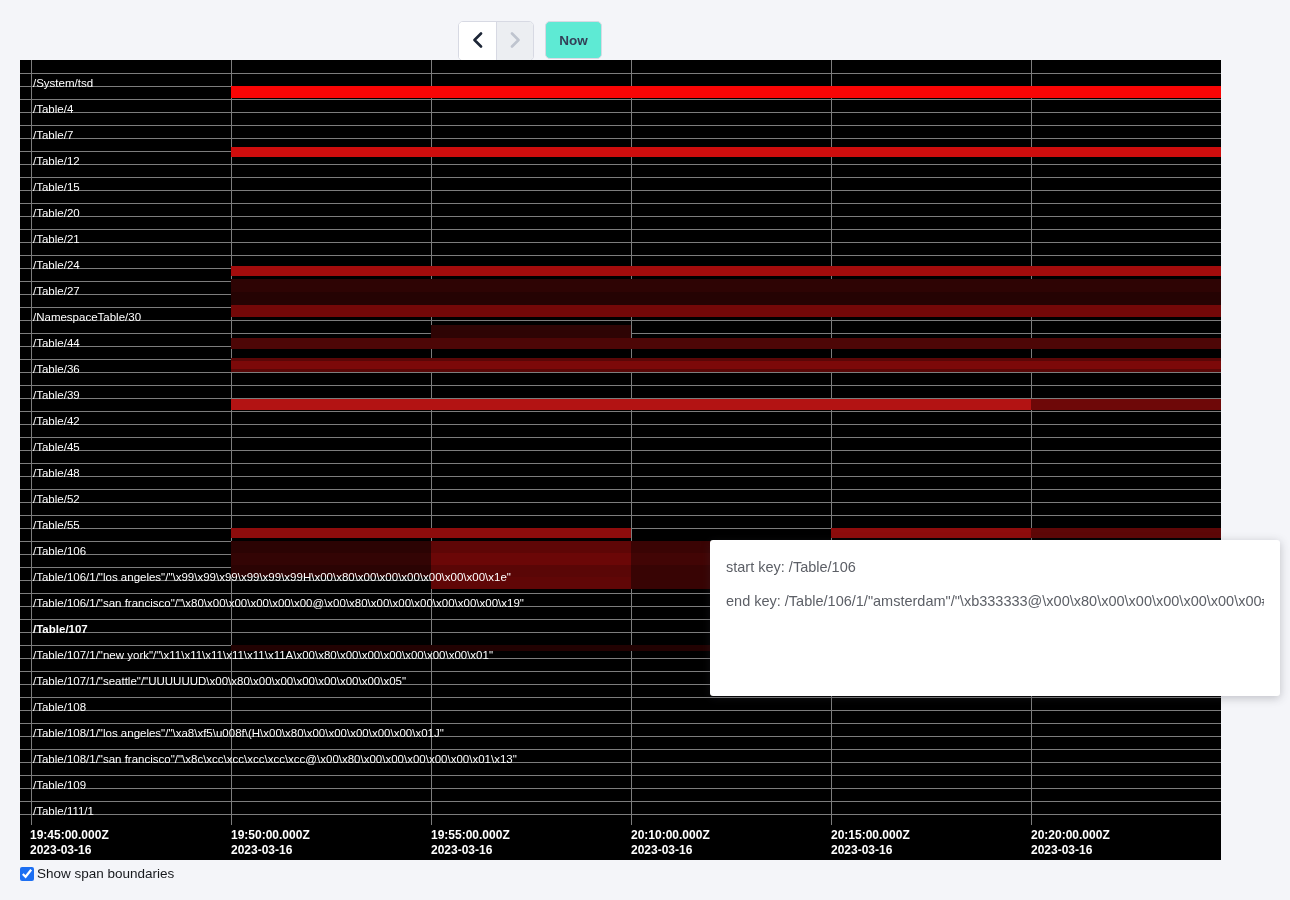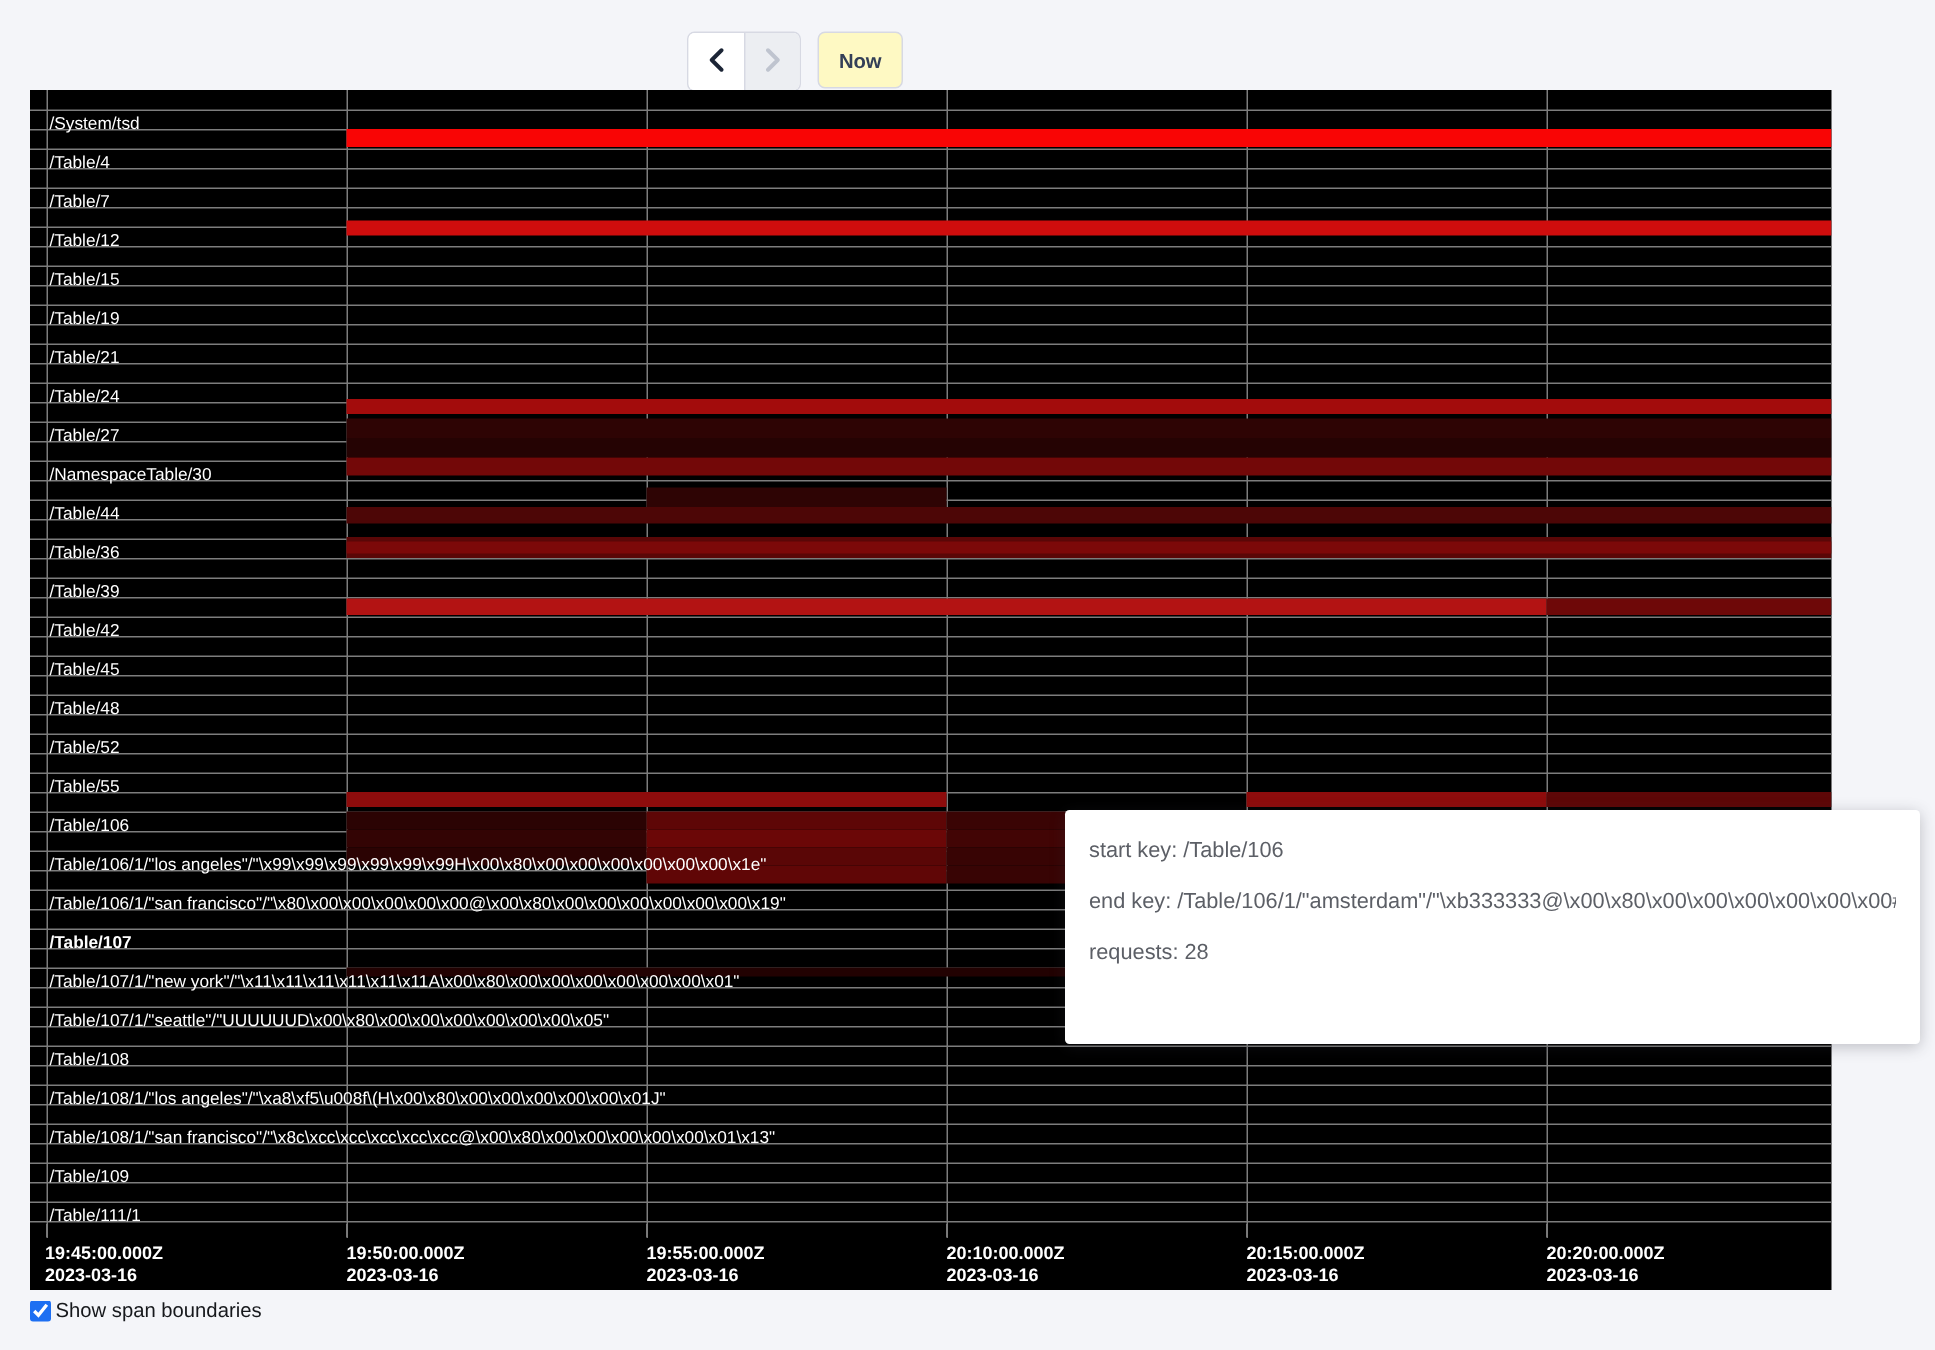--- a/index.html
+++ b/index.html
@@ -14,21 +14,21 @@
     font-weight:bold;color:#33415c;margin-right:15px;}
   .range-text{font-size:13.5px;font-weight:bold;color:#1f2940;}
   .utc-text{font-size:13.5px;color:#87909f;margin-left:5px;}
   .dd-chevron{margin-left:auto;display:flex;align-items:center;}
 
   .nav-group{position:absolute;left:458px;top:21px;height:38px;display:flex;
     border:1px solid #d7d9e3;border-radius:5px;overflow:hidden;background:#fff;}
   .nav-btn{width:37px;height:38px;display:flex;align-items:center;justify-content:center;
     background:#fff;border:none;cursor:pointer;padding:0;}
   .nav-btn.next{background:#eceef2;border-left:1px solid #d7d9e3;cursor:default;}
-  .now-btn{position:absolute;left:545px;top:21px;width:57px;height:38px;background:#fef9c3;
+  .now-btn{position:absolute;left:545px;top:21px;width:57px;height:38px;background:#5eead4;
     border:1px solid #d7d9e3;border-radius:5px;font-size:13.5px;font-weight:600;color:#333f57;
     font-family:"Liberation Sans",sans-serif;cursor:pointer;}
 
   
   .heatmap{position:absolute;left:20px;top:60px;width:1201px;height:800px;background:#000;
     overflow:hidden;cursor:crosshair;}
   .hgrid{position:absolute;left:0;width:1201px;height:1px;background:#7d7d7d;}
   .vgrid{position:absolute;top:0;width:1px;height:765px;background:#7d7d7d;}
   .band{position:absolute;}
   .rowlabel{position:absolute;left:13px;color:#fff;font-size:11.5px;line-height:13px;
@@ -197,21 +197,21 @@
       <div class="band" style="top: 505px; height: 12px; left: 411px; width: 200px; background: rgb(90, 6, 6);"></div>
       <div class="band" style="top: 505px; height: 12px; left: 611px; width: 81px; background: rgb(56, 4, 4);"></div>
       <div class="band" style="top: 517px; height: 12px; left: 411px; width: 200px; background: rgb(96, 6, 6);"></div>
       <div class="band" style="top: 517px; height: 12px; left: 611px; width: 81px; background: rgb(56, 4, 4);"></div>
       <div class="band" style="top: 585px; height: 6px; left: 211px; width: 481px; background: rgb(34, 2, 2);"></div>
       <div class="rowlabel" style="top: 17px;">/System/tsd</div>
       <div class="rowlabel" style="top: 43px;">/Table/4</div>
       <div class="rowlabel" style="top: 69px;">/Table/7</div>
       <div class="rowlabel" style="top: 95px;">/Table/12</div>
       <div class="rowlabel" style="top: 121px;">/Table/15</div>
-      <div class="rowlabel" style="top: 147px;">/Table/19</div>
+      <div class="rowlabel" style="top: 147px;">/Table/20</div>
       <div class="rowlabel" style="top: 173px;">/Table/21</div>
       <div class="rowlabel" style="top: 199px;">/Table/24</div>
       <div class="rowlabel" style="top: 225px; text-align: right;">/Table/27</div>
       <div class="rowlabel" style="top: 251px;">/NamespaceTable/30</div>
       <div class="rowlabel" style="top: 277px;">/Table/44</div>
       <div class="rowlabel" style="top: 303px;">/Table/36</div>
       <div class="rowlabel" style="top: 329px;">/Table/39</div>
       <div class="rowlabel" style="top: 355px;">/Table/42</div>
       <div class="rowlabel" style="top: 381px;">/Table/45</div>
       <div class="rowlabel" style="top: 407px;">/Table/48</div>
@@ -226,21 +226,20 @@
       <div class="rowlabel" style="top: 641px;">/Table/108</div>
       <div class="rowlabel" style="top: 667px;">/Table/108/1/"los angeles"/"\xa8\xf5\u008f\(H\x00\x80\x00\x00\x00\x00\x00\x01J"</div>
       <div class="rowlabel" style="top: 693px;">/Table/108/1/"san francisco"/"\x8c\xcc\xcc\xcc\xcc\xcc@\x00\x80\x00\x00\x00\x00\x00\x01\x13"</div>
       <div class="rowlabel" style="top: 719px;">/Table/109</div>
       <div class="rowlabel" style="top: 745px;">/Table/111/1</div>
     </div>
 
   <div class="tooltip">
     <div class="tline">start key: /Table/106</div>
     <div class="tline">end key: /Table/106/1/"amsterdam"/"\xb333333@\x00\x80\x00\x00\x00\x00\x00\x00#"</div>
-    <div class="tline">requests: 28</div>
   </div>
 
   <div class="footer">
     <input type="checkbox" id="spanbound" checked="" style="">
     <label for="spanbound">Show span boundaries</label>
   </div>
 
 </div>
 
 </body></html>

